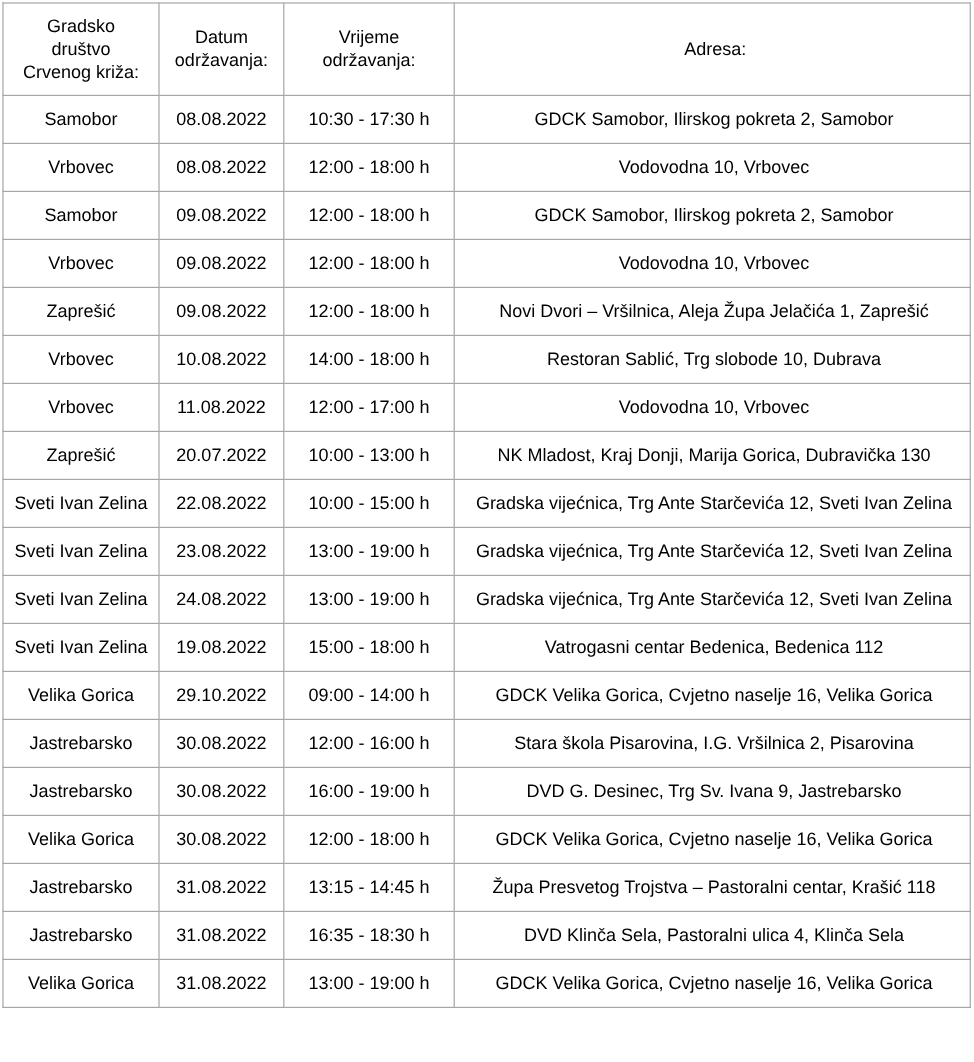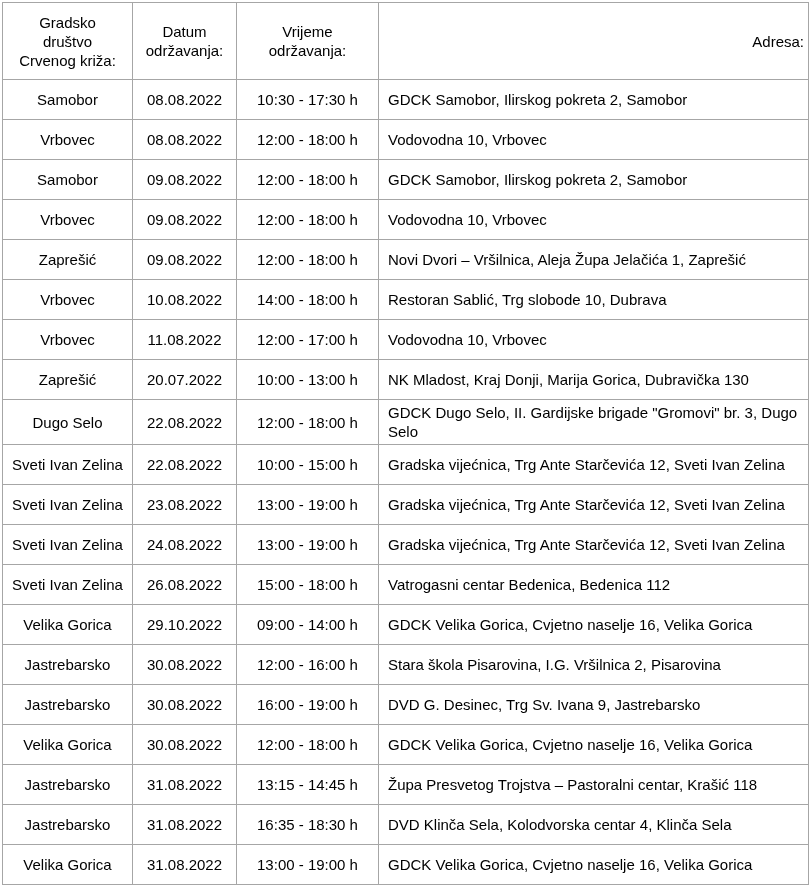--- a/index.html
+++ b/index.html
@@ -35,30 +35,30 @@
     padding: 3px 4px;
     background: #ffffff;
     overflow: hidden;
   }
   table.schedule th {
     height: 70px;
     text-align: center;
     white-space: pre-line;
   }
   table.schedule th.h-address {
-    text-align: right;
+    text-align: center;
     padding-left: 9px;
     white-space: normal;
   }
   table.schedule td {
     height: 33px;
     text-align: center;
   }
   table.schedule td.address {
-    text-align: left;
+    text-align: center;
     padding-left: 9px;
     padding-right: 6px;
   }
 </style>
 </head>
 <body>
 
 <div class="schedule-wrap">
   <table class="schedule">
     <colgroup>
@@ -122,46 +122,40 @@
           <td>12:00 - 17:00 h</td>
           <td class="address">Vodovodna 10, Vrbovec</td>
         </tr>
         <tr>
           <td>Zaprešić</td>
           <td>20.07.2022</td>
           <td>10:00 - 13:00 h</td>
           <td class="address">NK Mladost, Kraj Donji, Marija Gorica, Dubravička 130</td>
         </tr>
         <tr>
-          <td>Dugo Selo</td>
-          <td>22.08.2022</td>
-          <td>12:00 - 18:00 h</td>
-          <td class="address">GDCK Dugo Selo, II. Gardijske brigade "Gromovi" br. 3, Dugo Selo</td>
-        </tr>
-        <tr>
           <td>Sveti Ivan Zelina</td>
           <td>22.08.2022</td>
           <td>10:00 - 15:00 h</td>
           <td class="address">Gradska vijećnica, Trg Ante Starčevića 12, Sveti Ivan Zelina</td>
         </tr>
         <tr>
           <td>Sveti Ivan Zelina</td>
           <td>23.08.2022</td>
           <td>13:00 - 19:00 h</td>
           <td class="address">Gradska vijećnica, Trg Ante Starčevića 12, Sveti Ivan Zelina</td>
         </tr>
         <tr>
           <td>Sveti Ivan Zelina</td>
           <td>24.08.2022</td>
           <td>13:00 - 19:00 h</td>
           <td class="address">Gradska vijećnica, Trg Ante Starčevića 12, Sveti Ivan Zelina</td>
         </tr>
         <tr>
           <td>Sveti Ivan Zelina</td>
-          <td>26.08.2022</td>
+          <td>19.08.2022</td>
           <td>15:00 - 18:00 h</td>
           <td class="address">Vatrogasni centar Bedenica, Bedenica 112</td>
         </tr>
         <tr>
           <td>Velika Gorica</td>
           <td>29.10.2022</td>
           <td>09:00 - 14:00 h</td>
           <td class="address">GDCK Velika Gorica, Cvjetno naselje 16, Velika Gorica</td>
         </tr>
         <tr>
@@ -185,21 +179,21 @@
         <tr>
           <td>Jastrebarsko</td>
           <td>31.08.2022</td>
           <td>13:15 - 14:45 h</td>
           <td class="address">Župa Presvetog Trojstva – Pastoralni centar, Krašić 118</td>
         </tr>
         <tr>
           <td>Jastrebarsko</td>
           <td>31.08.2022</td>
           <td>16:35 - 18:30 h</td>
-          <td class="address">DVD Klinča Sela, Kolodvorska centar 4, Klinča Sela</td>
+          <td class="address">DVD Klinča Sela, Pastoralni ulica 4, Klinča Sela</td>
         </tr>
         <tr>
           <td>Velika Gorica</td>
           <td>31.08.2022</td>
           <td>13:00 - 19:00 h</td>
           <td class="address">GDCK Velika Gorica, Cvjetno naselje 16, Velika Gorica</td>
         </tr>
       </tbody>
   </table>
 </div>

